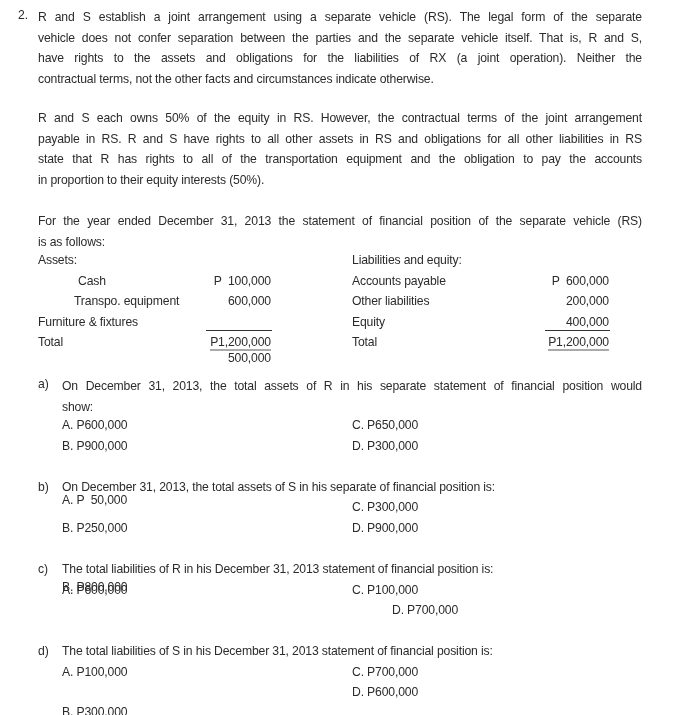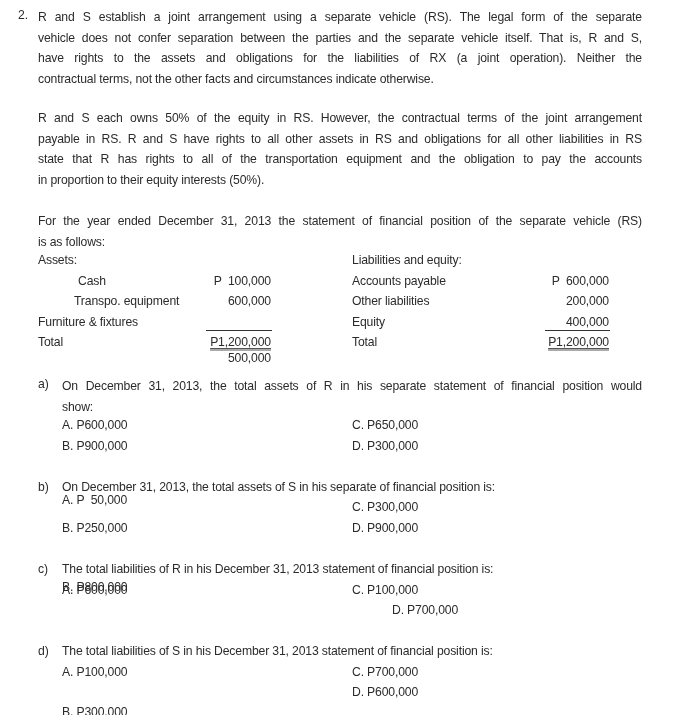--- a/index.html
+++ b/index.html
@@ -7,21 +7,21 @@
     width: 675px; height: 715px; overflow: hidden; position: relative;
     font-family: "Liberation Sans", sans-serif;
     font-size: 12.2px; color: #2b2b2b;
     letter-spacing: -0.15px;
   }
   .abs { position: absolute; white-space: nowrap; }
   .para { position: absolute; left: 38px; width: 604px; line-height: 20.6px; text-align: justify; }
   .para .line { display: block; text-align: justify; text-align-last: justify; height: 20.6px; }
   .para .line.last { text-align-last: left; }
   .amt { position: absolute; text-align: right; white-space: nowrap; }
-  .ul { text-decoration: underline; text-decoration-color: #555; text-underline-offset: 2px; }
+  .ul { text-decoration-color: #555; text-underline-offset: 2px; }
   .rule { position: absolute; height: 1px; background: #333; }
   .dbl { border-bottom: 2px solid #aaa; }
   .sub-label { position: absolute; left: 38px; }
   .sub-q { position: absolute; left: 62px; width: 580px; line-height: 20.6px; }
   .sub-q .line { display: block; height: 20.6px; text-align: justify; text-align-last: justify; }
   .sub-q .line.last { text-align-last: left; }
   .opt { position: absolute; white-space: nowrap; }
 </style>
 </head>
 <body>

